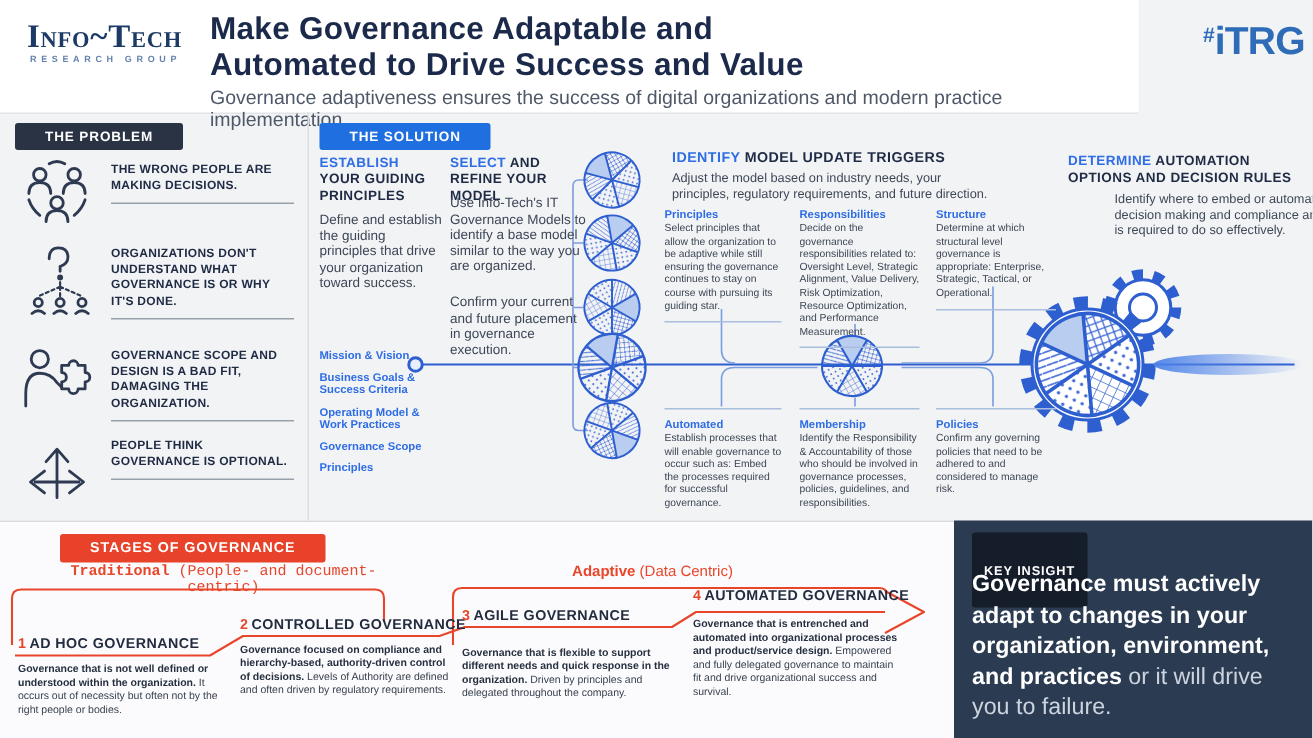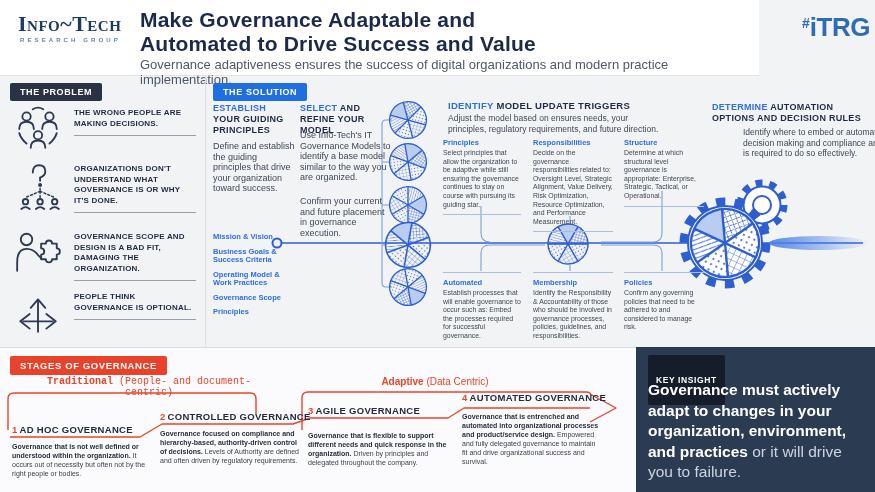--- a/index.html
+++ b/index.html
@@ -9,21 +9,21 @@
   
   .hdr{position:absolute;left:0;top:0;width:759px;height:75px;background:#ffffff;border-bottom:1px solid #e2e4e8;}
   .logo-main{font-family:"Liberation Serif",serif;font-variant:small-caps;font-weight:bold;font-size:22px;color:#1d3a66;letter-spacing:.5px;line-height:22px;}
   .logo-sub{font-size:6px;letter-spacing:3.1px;color:#6383ad;margin-top:2px;padding-left:2px;font-weight:bold;}
   .title{font-weight:800;font-size:21px;line-height:24px;color:#1b2a4a;letter-spacing:.2px;}
   .subtitle{font-size:13px;color:#4e5868;}
   .brand{color:#2e6cb8;font-weight:800;display:flex;align-items:flex-start;}
   .brand .hash{font-size:14px;line-height:14px;margin-top:2px;}
   .brand .nm{font-size:26px;line-height:26px;letter-spacing:-.5px;}
   
-  .tag{display:inline-block;color:#fff;font-weight:bold;font-size:9px;letter-spacing:.6px;padding:4px 10px;border-radius:2px;}
+  .tag{display:inline-block;color:#fff;font-weight:bold;font-size:9px;letter-spacing:.6px;padding:4px 20px;border-radius:2px;}
   .tag-dark{background:#2a3344;}
   .tag-blue{background:#1f6fe0;}
   .tag-red{background:#e8432a;}
   .tag-black{background:#151d2b;}
   
   .pitem{position:absolute;display:flex;align-items:flex-start;}
   .pitem .txt{font-size:8px;font-weight:bold;letter-spacing:.2px;line-height:10.5px;color:#1f2b45;
               width:122px;padding-bottom:6px;border-bottom:1px solid #98a0ac;margin-left:8px;margin-top:4px;}
   .picon{width:56px;height:50px;flex:0 0 56px;}
   
@@ -219,21 +219,21 @@
 
   <div class="abs colhead" style="left:300px;top:103px;width:92px;">
     <span class="h-accent">SELECT</span><span class="h-dark"> AND REFINE YOUR MODEL</span>
   </div>
   <div class="abs body9" style="left:300px;top:130px;width:92px;">Use Info-Tech's IT Governance Models to identify a base model similar to the way you are organized.</div>
   <div class="abs body9" style="left:300px;top:196px;width:92px;">Confirm your current and future placement in governance execution.</div>
 
   <div class="abs colhead" style="left:448px;top:100px;width:240px;font-size:9.5px;">
     <span class="h-accent">IDENTIFY</span><span class="h-dark"> MODEL UPDATE TRIGGERS</span>
   </div>
-  <div class="abs body85" style="left:448px;top:113px;width:220px;">Adjust the model based on ensures needs, your principles, regulatory requirements, and future direction.</div>
+  <div class="abs body85" style="left:448px;top:113px;width:220px;">Adjust the model based on industry needs, your principles, regulatory requirements, and future direction.</div>
 
   <div class="trig" style="left:443px;top:138px;width:78px;">
     <div class="trig-name">Principles</div>
     <div class="trig-desc">Select principles that allow the organization to be adaptive while still ensuring the governance continues to stay on course with pursuing its guiding star.</div>
   </div>
   <div class="trig" style="left:624px;top:138px;width:80px;">
     <div class="trig-name">Structure</div>
     <div class="trig-desc">Determine at which structural level governance is appropriate: Enterprise, Strategic, Tactical, or Operational.</div>
   </div>
   <div class="trig" style="left:533px;top:138px;width:80px;">
@@ -266,21 +266,21 @@
 
         <path d="M302 82 V50 Q302 44 308 44 H586 Q591 44 591 48"></path>
 
         <path d="M10 89 H140 L162 76 H293 L310 70 H448 L464 60 H590"></path>
 
         <path d="M590 46 L616 60 L590 74"></path>
       </g>
     </svg>
 
     <div style="position:absolute;left:10px;top:7px;">
-      <span class="tag tag-red" style="font-size:9.5px;">STAGES OF GOVERNANCE</span>
+      <span class="tag tag-red" style="font-size:9.5px;margin-left:30px;">STAGES OF GOVERNANCE</span>
     </div>
 
     <div class="group-lbl" style="left:44px;top:28px;width:210px;font-family:Liberation Mono, monospace;">
       <b>Traditional</b><span> (People- and document-centric)</span>
     </div>
     <div class="group-lbl" style="left:330px;top:28px;width:210px;">
       <b>Adaptive</b><span> (Data Centric)</span>
     </div>
 
     <div class="stage-title" style="left:12px;top:76px;">

